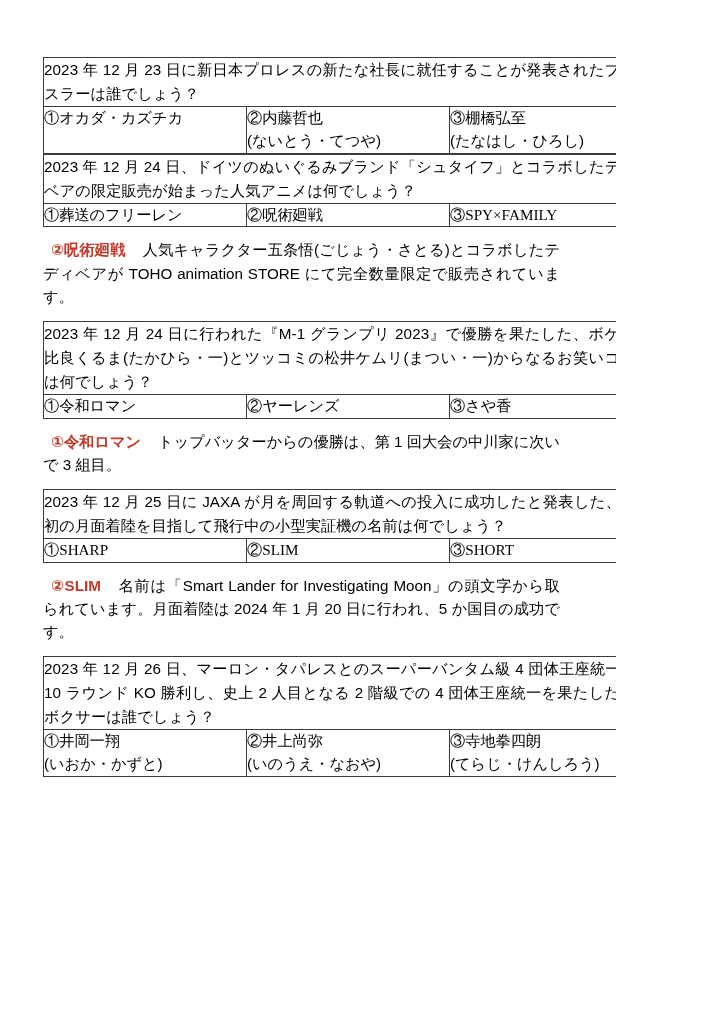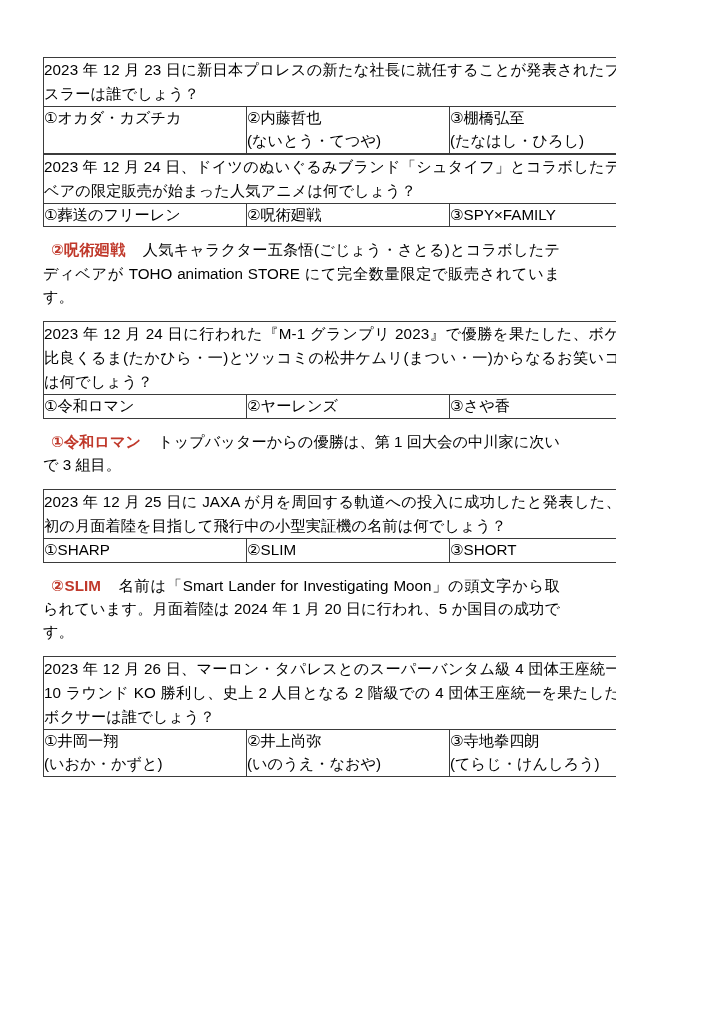--- a/index.html
+++ b/index.html
@@ -46,20 +46,21 @@
   }
   .choice-cell {
     padding: 4px 7px 5px 7px;
     font-size: 15.2px;
     line-height: 1.5;
     width: 33.33%;
   }
   .choice-label {
     display: block;
     white-space: nowrap;
+    font-family: Liberation Serif, serif;
   }
   .choice-reading {
     display: block;
     white-space: nowrap;
   }
   .answer-row {
     padding: 11px 0 13px 0;
     font-size: 15.2px;
     line-height: 1.52;
     text-align: justify;

